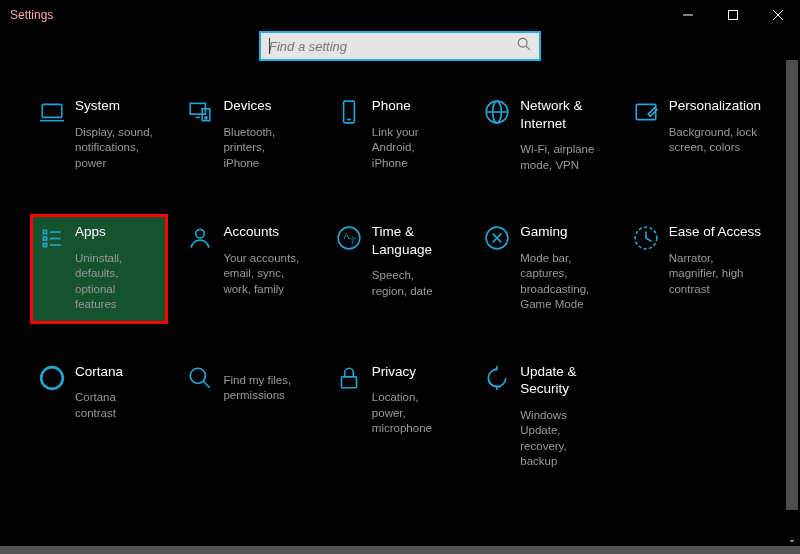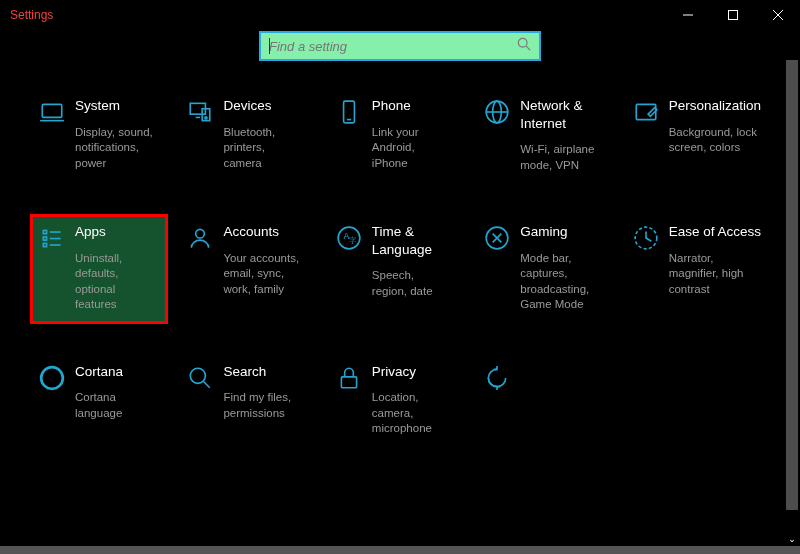--- a/index.html
+++ b/index.html
@@ -14,37 +14,37 @@
     overflow: hidden;
   }
 
   
   .titlebar {
     display: flex; align-items: center; justify-content: space-between;
     height: 30px;
     padding: 0 0 0 10px;
     background: #000;
   }
-  .titlebar .title { font-size: 12px; color: #ef4444; }
+  .titlebar .title { font-size: 12px; color: #fca5a5; }
   .sysbuttons { display: flex; height: 100%; }
   .sysbtn {
     width: 45px; height: 100%;
     display: flex; align-items: center; justify-content: center;
     color: #fff;
   }
   .sysbtn svg { stroke: #fff; }
 
   
   .searchwrap {
     display: flex; justify-content: center;
     padding: 1px 0 6px 0;
   }
   .searchbox {
     width: 282px; height: 30px;
-    background: #86efac;
+    background: #e5e5e5;
     border: 2px solid #2aa9e0;
     display: flex; align-items: center;
     padding: 0 8px;
     position: relative;
   }
   .searchbox input {
     flex: 1;
     border: none; outline: none;
     font-size: 13px;
     font-style: italic;
@@ -185,21 +185,21 @@
         <div class="icon">
           <svg width="26" height="26" viewBox="0 0 24 24">
               <rect x="3" y="4" width="14" height="10"></rect>
               <rect x="14" y="9" width="7" height="11"></rect>
               <circle cx="17.5" cy="17.5" r="1"></circle>
               <line x1="8" y1="17" x2="12" y2="17"></line>
             </svg>
         </div>
         <div class="txt">
           <div class="heading">Devices</div>
-          <div class="desc">Bluetooth, printers, camera</div>
+          <div class="desc">Bluetooth, printers, iPhone</div>
         </div>
       </div>
 
       <div class="tile">
         <div class="icon">
           <svg width="26" height="26" viewBox="0 0 24 24">
               <rect x="7" y="2" width="10" height="20" rx="1.5"></rect>
               <line x1="10" y1="19" x2="14" y2="19"></line>
             </svg>
         </div>
@@ -307,56 +307,59 @@
       </div>
 
       <div class="tile">
         <div class="icon">
           <svg width="26" height="26" viewBox="0 0 24 24">
               <circle cx="12" cy="12" r="10" stroke-width="2.5"></circle>
             </svg>
         </div>
         <div class="txt">
           <div class="heading">Cortana</div>
-          <div class="desc">Cortana language</div>
+          <div class="desc">Cortana contrast</div>
         </div>
       </div>
 
       <div class="tile">
         <div class="icon">
           <svg width="26" height="26" viewBox="0 0 24 24">
               <circle cx="10" cy="10" r="7"></circle>
               <line x1="15" y1="15" x2="21" y2="21"></line>
             </svg>
         </div>
         <div class="txt">
-          <div class="heading">Search</div>
           <div class="desc">Find my files, permissions</div>
         </div>
       </div>
 
       <div class="tile">
         <div class="icon">
           <svg width="26" height="26" viewBox="0 0 24 24">
               <rect x="5" y="11" width="14" height="10" rx="1"></rect>
               <path d="M8 11 V7 a4 4 0 0 1 8 0 V11"></path>
             </svg>
         </div>
         <div class="txt">
           <div class="heading">Privacy</div>
-          <div class="desc">Location, camera, microphone</div>
+          <div class="desc">Location, power, microphone</div>
         </div>
       </div>
 
       <div class="tile">
         <div class="icon">
           <svg width="26" height="26" viewBox="0 0 24 24">
               <path d="M20 12 A8 8 0 1 1 12 4"></path>
               <polyline points="12,1 12,4 9,4"></polyline>
               <path d="M4 12 A8 8 0 0 0 12 20"></path>
               <polyline points="12,23 12,20 15,20"></polyline>
             </svg>
         </div>
+        <div class="txt">
+          <div class="heading">Update &amp; Security</div>
+          <div class="desc">Windows Update, recovery, backup</div>
+        </div>
       </div>
 
     </div>
   </div>
 </div>
 
 </body></html>

